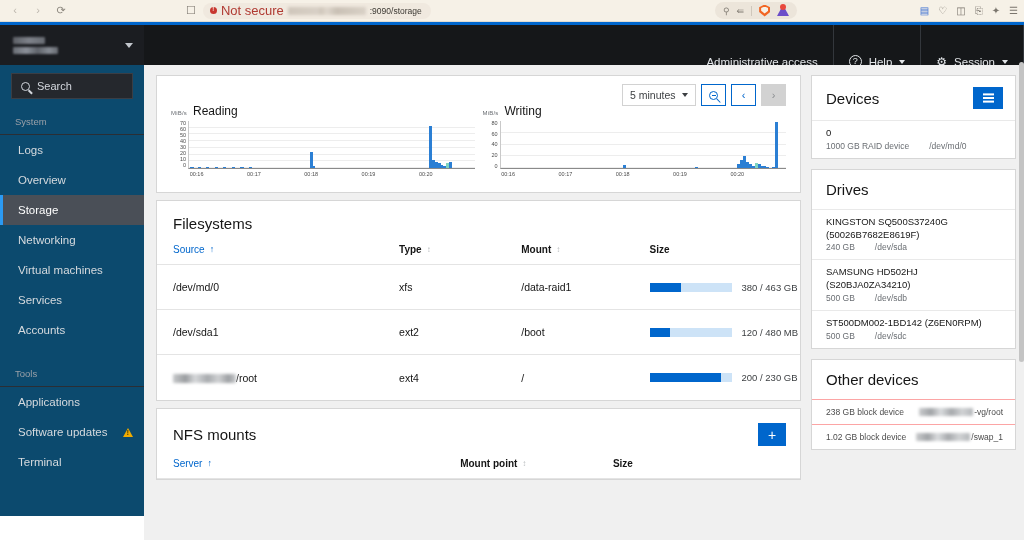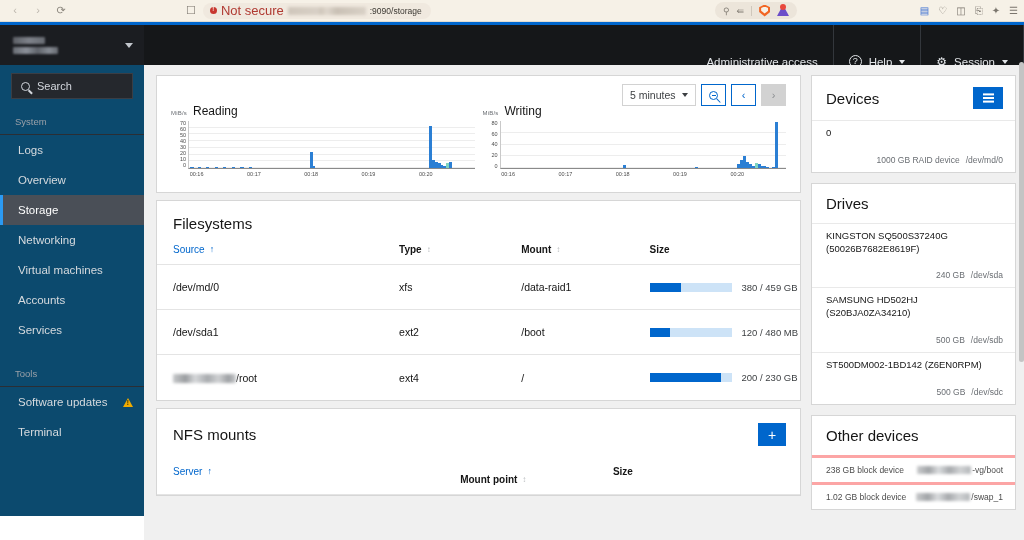--- a/index.html
+++ b/index.html
@@ -259,21 +259,21 @@
   .tr {
     display: flex; align-items: center; padding: 0 16px;
     height: 45px; border-bottom: 1px solid #e4e4e4; font-size: 10.5px; color: #151515;
   }
   .tr:last-child { border-bottom: none; }
   .c-source { width: 37%; }
   .c-type   { width: 20%; }
   .c-mount  { width: 21%; }
   .c-size   { width: 22%; display: flex; align-items: center; gap: 10px; }
   .nfs-c-server { width: 47%; }
-  .nfs-c-mount  { width: 25%; margin-top: 16px; }
+  .nfs-c-mount  { width: 25%; }
   .nfs-c-size   { width: 28%; }
   .progress {
     width: 82px; height: 9px; background: #cde3f7; flex: 0 0 auto;
   }
   .progress > i { display: block; height: 100%; background: #0066cc; }
   .size-txt { font-size: 9.5px; color: #3c3f42; white-space: nowrap; }
   .src-redact {
     display: inline-block; height: 9px; width: 63px; vertical-align: -1px;
     background: linear-gradient(90deg,#c6c8ca,#9a9da0 20%,#d6d8da 35%,#a8abae 55%,#cfd1d3 72%,#9da0a3 88%,#c9cbcd);
     filter: blur(1.5px); border-radius: 1px;
@@ -291,28 +291,28 @@
   }
   .hamburger-btn span {
     display: block; width: 11px; height: 1.6px; background: #fff;
     box-shadow: 0 -3.6px 0 #fff, 0 3.6px 0 #fff;
   }
   .panel-row {
     padding: 6px 12px 7px 14px; border-top: 1px solid #e9e9e9;
   }
   .panel-row-top { font-size: 9.5px; color: #151515; line-height: 1.35; }
   .panel-row-bot {
-    display: flex; align-items: baseline; justify-content: flex-end; gap: 6px;
-    margin-top: 15px;
+    display: flex; align-items: baseline; justify-content: flex-start; gap: 20px;
+    margin-top: 1px;
   }
   .panel-sub { font-size: 8.5px; color: #6a6e73; }
   .panel-dev { font-size: 8.5px; color: #6a6e73; white-space: nowrap; }
   .od-row {
     display: flex; align-items: flex-start; justify-content: space-between;
-    padding: 7px 12px 7px 14px; border-top: 3px solid #fca5a5;
+    padding: 7px 12px 7px 14px; border-top: 1px solid #fca5a5;
     font-size: 8.5px; color: #4c4c4c;
   }
   .od-redact {
     display: inline-block; height: 8px; width: 54px; vertical-align: -1px;
     background: linear-gradient(90deg,#c9cbcd,#a0a3a6 22%,#dadcde 40%,#a6a9ac 60%,#d0d2d4 80%,#b4b7ba);
     filter: blur(1.5px); border-radius: 1px; margin-right: 1px;
   }
 
   
   .scroll-sliver {
@@ -385,28 +385,31 @@
     <div class="nav-item active">
         <span>Storage</span>
       </div>
     <div class="nav-item">
         <span>Networking</span>
       </div>
     <div class="nav-item">
         <span>Virtual machines</span>
       </div>
     <div class="nav-item">
+        <span>Services</span>
+      </div>
+    <div class="nav-item">
         <span>Accounts</span>
-      </div>
-    <div class="nav-item">
-        <span>Services</span>
       </div>
 
     <div class="nav-gap"></div>
     <div class="nav-group-label">Tools</div>
+    <div class="nav-item">
+        <span>Applications</span>
+      </div>
     <div class="nav-item">
       <span>Software updates</span>
       <span class="warn-tri"></span>
     </div>
     <div class="nav-item">
         <span>Terminal</span>
       </div>
   </div>
 
   <div class="main-col">
@@ -592,21 +595,21 @@
           </div>
 
           <div class="tr">
             <div class="c-source">/dev/md/0</div>
             <div class="c-type">xfs</div>
             <div class="c-mount">/data-raid1</div>
             <div class="c-size">
               <span class="progress">
                   <i id="fsbar0" style="width: 38%;"></i>
                 </span>
-              <span class="size-txt">380 / 459 GB</span>
+              <span class="size-txt">380 / 463 GB</span>
             </div>
           </div>
 
           <div class="tr">
             <div class="c-source">/dev/sda1</div>
             <div class="c-type">ext2</div>
             <div class="c-mount">/boot</div>
             <div class="c-size">
               <span class="progress">
                   <i id="fsbar1" style="width: 25%;"></i>
@@ -696,21 +699,21 @@
             </div>
           </div>
         </div>
 
         <div class="card">
           <div class="panel-head">
             <span class="panel-title">Other devices</span>
           </div>
           <div class="od-row">
             <span>238 GB block device</span>
-            <span><span class="od-redact"></span><span>-vg/boot</span></span>
+            <span><span class="od-redact"></span><span>-vg/root</span></span>
           </div>
           <div class="od-row">
             <span>1.02 GB block device</span>
             <span><span class="od-redact"></span><span>/swap_1</span></span>
           </div>
         </div>
 
       </div>
 
       <div class="scroll-sliver"></div>

